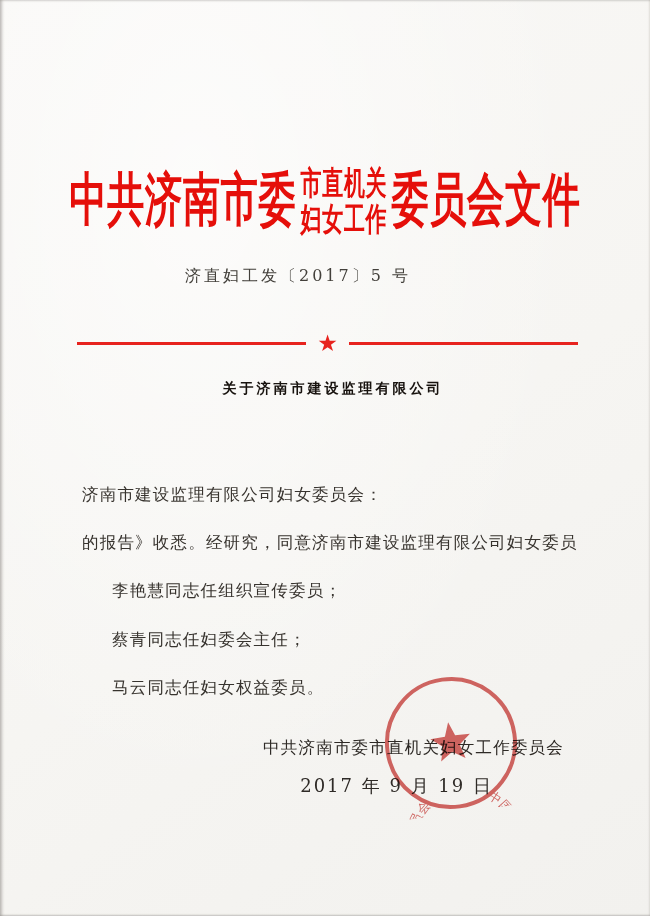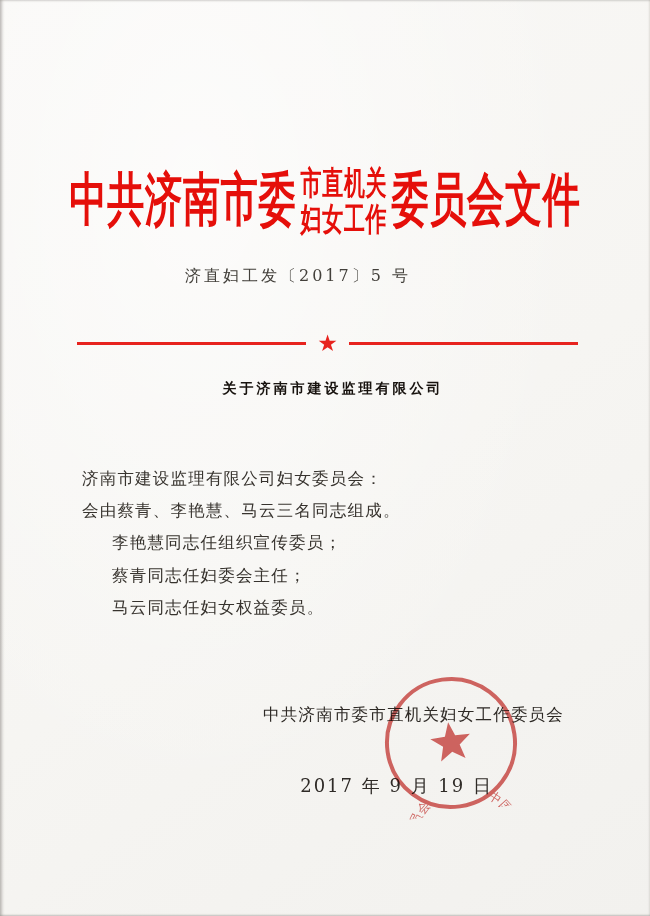--- a/index.html
+++ b/index.html
@@ -48,26 +48,26 @@
     position:absolute; top:371px; left:8px; width:650px; text-align:center;
     font-size:14px; font-weight:bold; color:#18130f;
     line-height:35px; letter-spacing:3px;
   }
 
   
   .body {
     position:absolute; top:463px; left:82px; right:76px;
     font-size:16.5px; color:#37332e; letter-spacing:1.2px;
   }
-  .body .line { line-height:32.2px; white-space:nowrap; }
+  .body .line { line-height:32.2px; white-space:nowrap;margin-top:16px; }
   .body .indent { padding-left:30px; }
 
   
   .signature {
-    position:absolute; top:704px; right:86px;
+    position:absolute; top:737px; right:86px;
     font-size:16.5px; letter-spacing:1.2px; color:#2e2a26;margin-left:37px;
   }
   .date {
     position:absolute; top:774px; right:157px;
     font-size:18px; letter-spacing:2px; color:#2e2a26;
   }
 
   
   .stamp {
     position:absolute; left:381px; top:673px; width:140px; height:140px;
@@ -97,21 +97,21 @@
     <span class="star">★</span>
     <span class="seg"></span>
   </div>
 
   <div class="title">
     <div>关于济南市建设监理有限公司</div>
   </div>
 
   <div class="body">
     <div class="line">济南市建设监理有限公司妇女委员会：</div>
-    <div class="line">会由蔡青、李艳慧、马云三名同志组成。</div>
+    <div class="line">的报告》收悉。经研究，同意济南市建设监理有限公司妇女委员</div>
     <div class="line indent">李艳慧同志任组织宣传委员；</div>
     <div class="line indent">蔡青同志任妇委会主任；</div>
     <div class="line indent">马云同志任妇女权益委员。</div>
   </div>
 
   <div class="signature">中共济南市委市直机关妇女工作委员会</div>
   <div class="date">2017 年 9 月 19 日</div>
 
   <svg class="stamp" viewBox="0 0 140 140">
     <defs>

